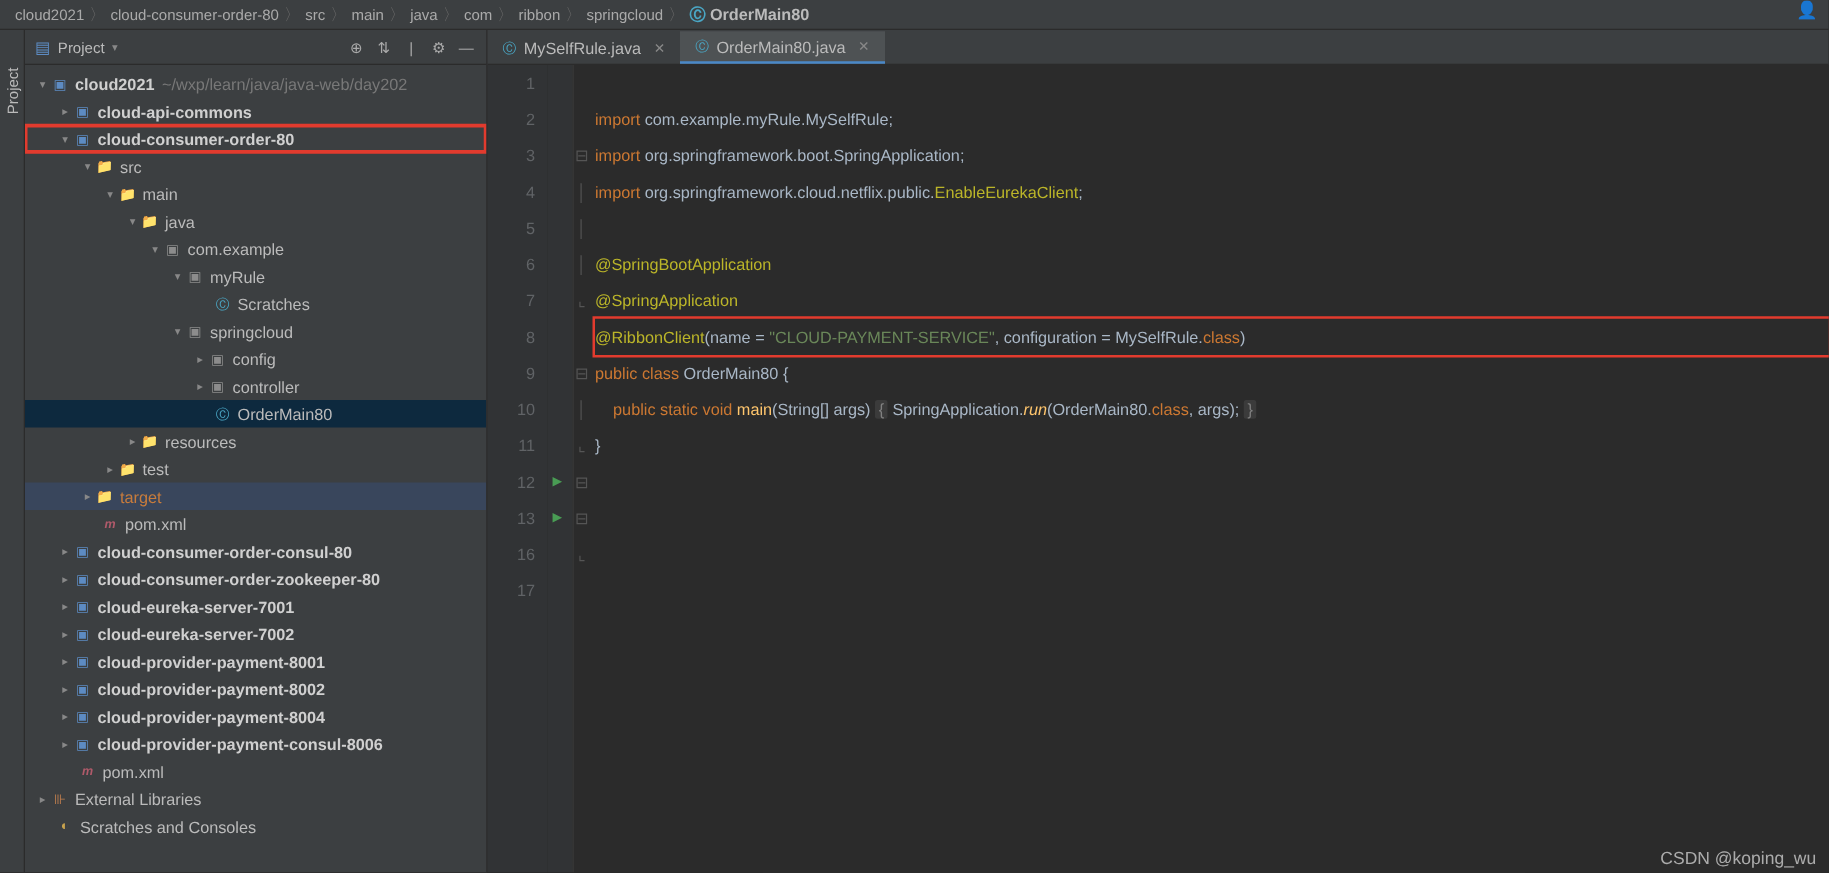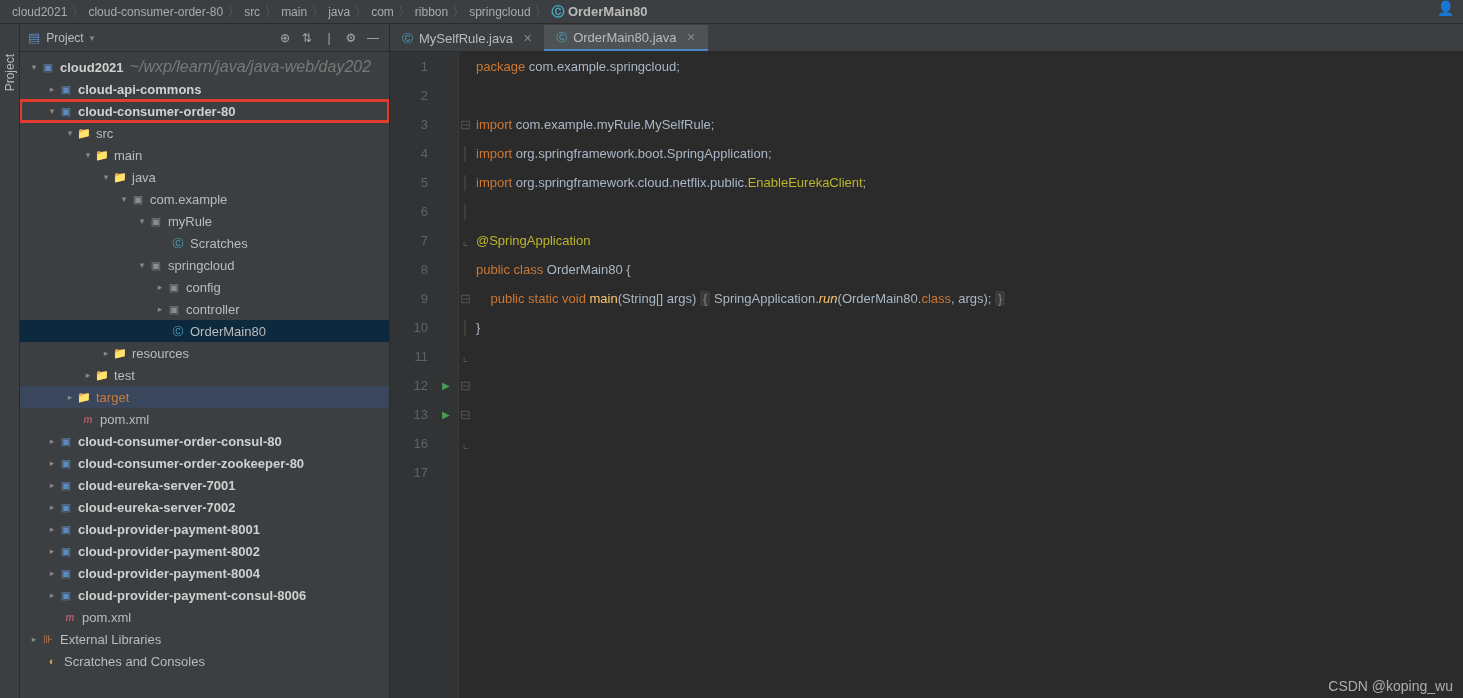--- a/index.html
+++ b/index.html
@@ -17,21 +17,21 @@
 .sb-head { height: 28px; display: flex; align-items: center; padding: 0 8px; gap: 6px; border-bottom: 1px solid #2b2b2b; }
 .sb-head .title { color: #bbb; font-size: 12px; }
 .sb-head .chev { font-size: 9px; color: #888; }
 .sb-head .spacer { flex: 1; }
 .sb-head .tbico { width: 16px; height: 16px; display: flex; align-items: center; justify-content: center; color: #aaa; font-size: 12px; cursor: pointer; }
 .tree { flex: 1; overflow: auto; padding-top: 4px; }
 .node { display: flex; align-items: center; height: 22px; padding-right: 4px; white-space: nowrap; cursor: pointer; }
 .node .arrow { width: 12px; font-size: 9px; color: #888; text-align: center; }
 .node .ico { width: 16px; height: 16px; display: flex; align-items: center; justify-content: center; margin-right: 4px; font-size: 11px; }
 .node .name { color: #bbb; }
-.node .path { color: #787878; margin-left: 6px; font-size: 16px; font-style: italic; }
+.node .path { color: #787878; margin-left: 6px; font-size: 13px; }
 .node.bold .name { font-weight: 600; color: #d0d0d0; }
 .node.selected { background: #2f65ca33; }
 .node.sel-file { background: #0d293e; }
 .ico.folder { color: #8aa7b0; }
 .ico.folder-o { color: #d9a35a; }
 .ico.mod { color: #5d8bc2; }
 .ico.pkg { color: #8c8c8c; }
 .ico.class { color: #4aa6c4; }
 .ico.mvn { color: #b05a6a; font-style: italic; font-weight: bold; font-size: 10px; }
 .ico.lib { color: #c17f4e; }
@@ -309,27 +309,28 @@
             <div>&nbsp;</div>
             <div>⊟</div>
             <div>│</div>
             <div>⌞</div>
             <div>⊟</div>
             <div>⊟</div>
             <div>⌞</div>
             <div>&nbsp;</div>
         </div>
         <div class="code">
-          <div class="line"><span class="kw">package</span><span class="pkgn"> com.example.springcloud</span><span class="punct">;</span></div>
           <div class="line"></div>
           <div class="line"><span class="kw">import</span><span class="pkgn"> com.example.myRule.MySelfRule</span><span class="punct">;</span></div>
           <div class="line"><span class="kw">import</span><span class="pkgn"> org.springframework.boot.SpringApplication</span><span class="punct">;</span></div>
           <div class="line"><span class="kw">import</span><span class="pkgn"> org.springframework.cloud.netflix.public.</span><span class="anno">EnableEurekaClient</span><span class="punct">;</span></div>
           <div class="line"></div>
+          <div class="line"><span class="anno">@SpringBootApplication</span></div>
           <div class="line"><span class="anno">@SpringApplication</span></div>
+          <div class="line red-line"><span class="anno">@RibbonClient</span><span class="norm">(name = </span><span class="str">"CLOUD-PAYMENT-SERVICE"</span><span class="norm">, configuration = MySelfRule.</span><span class="kw">class</span><span class="norm">)</span></div>
           <div class="line"><span class="kw">public</span> <span class="kw">class</span><span class="norm"> OrderMain80 </span><span class="norm">{</span></div>
           <div class="line"><span>    </span><span class="kw">public</span> <span class="kw">static</span> <span class="kw">void</span><span class="mth"> main</span><span class="norm">(String[] args) </span><span class="collapsed">{</span><span class="norm"> SpringApplication.</span><span class="mth-st">run</span><span class="norm">(OrderMain80.</span><span class="kw">class</span><span class="norm">, args); </span><span class="collapsed">}</span></div>
           <div class="line"><span class="norm">}</span></div>
           <div class="line"></div>
         </div>
       </div>
     </div>
   </div>
   <div class="watermark">CSDN @koping_wu</div>
 </div>

